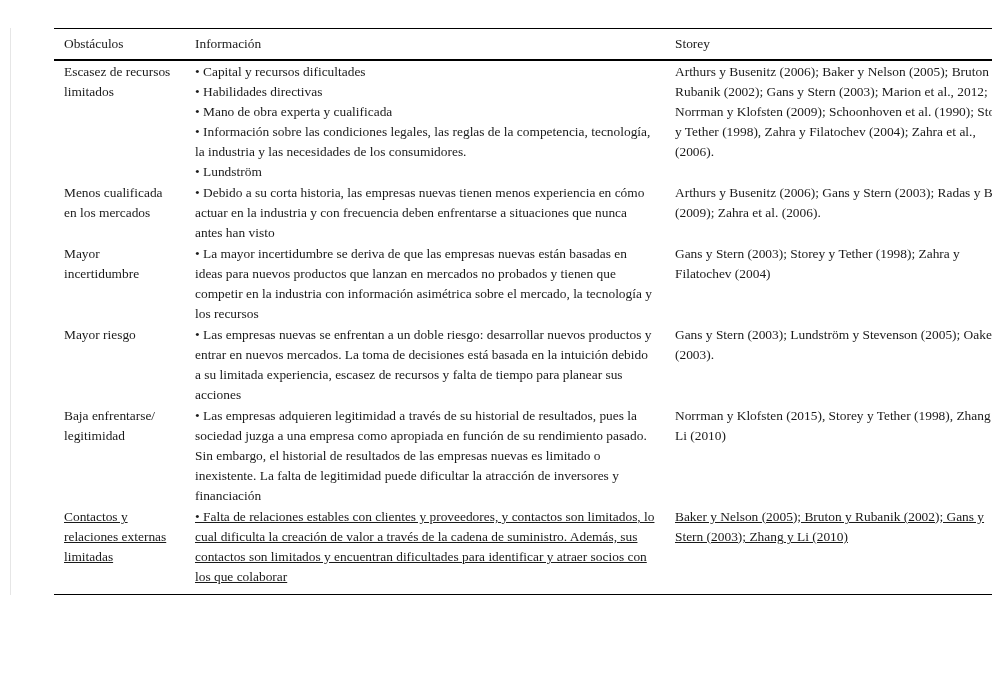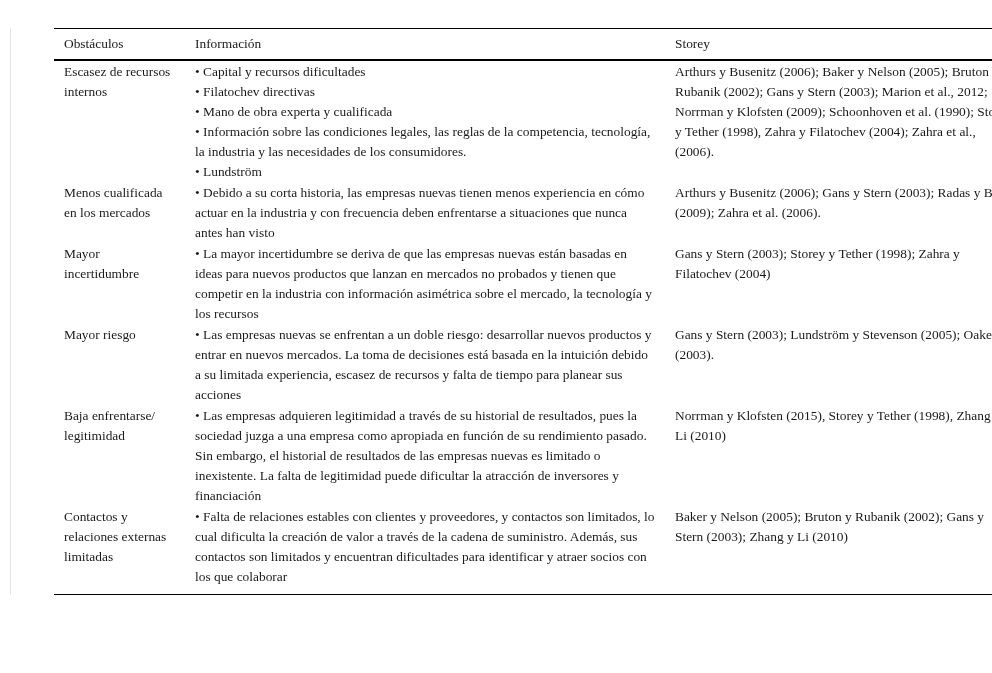--- a/index.html
+++ b/index.html
@@ -5,21 +5,21 @@
   html, body { margin: 0; padding: 0; background: #ffffff; }
   body { width: 992px; height: 673px; position: relative; overflow: hidden;
          font-family: "Liberation Serif", "DejaVu Serif", serif; color: #1a1a1a; }
   .wrap { position: absolute; left: 10px; top: 28px; width: 971px;
           border-left: 1px solid #e6e6e6; border-right: 1px solid #e6e6e6; padding-left: 43px; }
   table { border-collapse: collapse; width: 100%; table-layout: fixed;
           font-size: 13.4px; line-height: 20px; }
   thead th { text-align: left; font-weight: normal; padding: 5px 10px 5px 10px;
              border-top: 1px solid #000; border-bottom: 2px solid #000; height: 20px; }
   tbody td { vertical-align: top; padding: 1px 10px 0 10px; }
-  tbody tr:last-child td { border-bottom: 1px solid #000; padding-bottom: 7px; }
+  tbody tr:last-child td { border-bottom: 1px solid #000; padding-bottom: 7px; text-decoration: underline; }
   col.c1 { width: 131px; } col.c2 { width: 480px; } col.c3 { width: 360px; }
   .bullet { display: block; }
 </style>
 </head>
 <body>
 
 <div class="wrap">
   <table>
     <colgroup>
         <col class="c1">
@@ -28,24 +28,24 @@
       </colgroup>
     <thead>
       <tr>
         <th>Obstáculos</th>
         <th>Información</th>
         <th>Storey</th>
       </tr>
     </thead>
     <tbody>
       <tr>
-        <td>Escasez de recursos internos</td>
+        <td>Escasez de recursos limitados</td>
         <td>
           <span class="bullet">• Capital y recursos dificultades</span>
-          <span class="bullet">• Filatochev directivas</span>
+          <span class="bullet">• Habilidades directivas</span>
           <span class="bullet">• Mano de obra experta y cualificada</span>
           <span class="bullet">• Información sobre las condiciones legales, las reglas de la competencia, tecnología, la industria y las necesidades de los consumidores.</span>
           <span class="bullet">• Lundström</span>
         </td>
         <td>Arthurs y Busenitz (2006); Baker y Nelson (2005); Bruton y Rubanik (2002); Gans y Stern (2003); Marion et al., 2012; Norrman y Klofsten (2009); Schoonhoven et al. (1990); Storey y Tether (1998), Zahra y Filatochev (2004); Zahra et al., (2006).</td>
       </tr>
       <tr>
         <td>Menos cualificada en los mercados</td>
         <td>
           <span class="bullet">• Debido a su corta historia, las empresas nuevas tienen menos experiencia en cómo actuar en la industria y con frecuencia deben enfrentarse a situaciones que nunca antes han visto</span>

